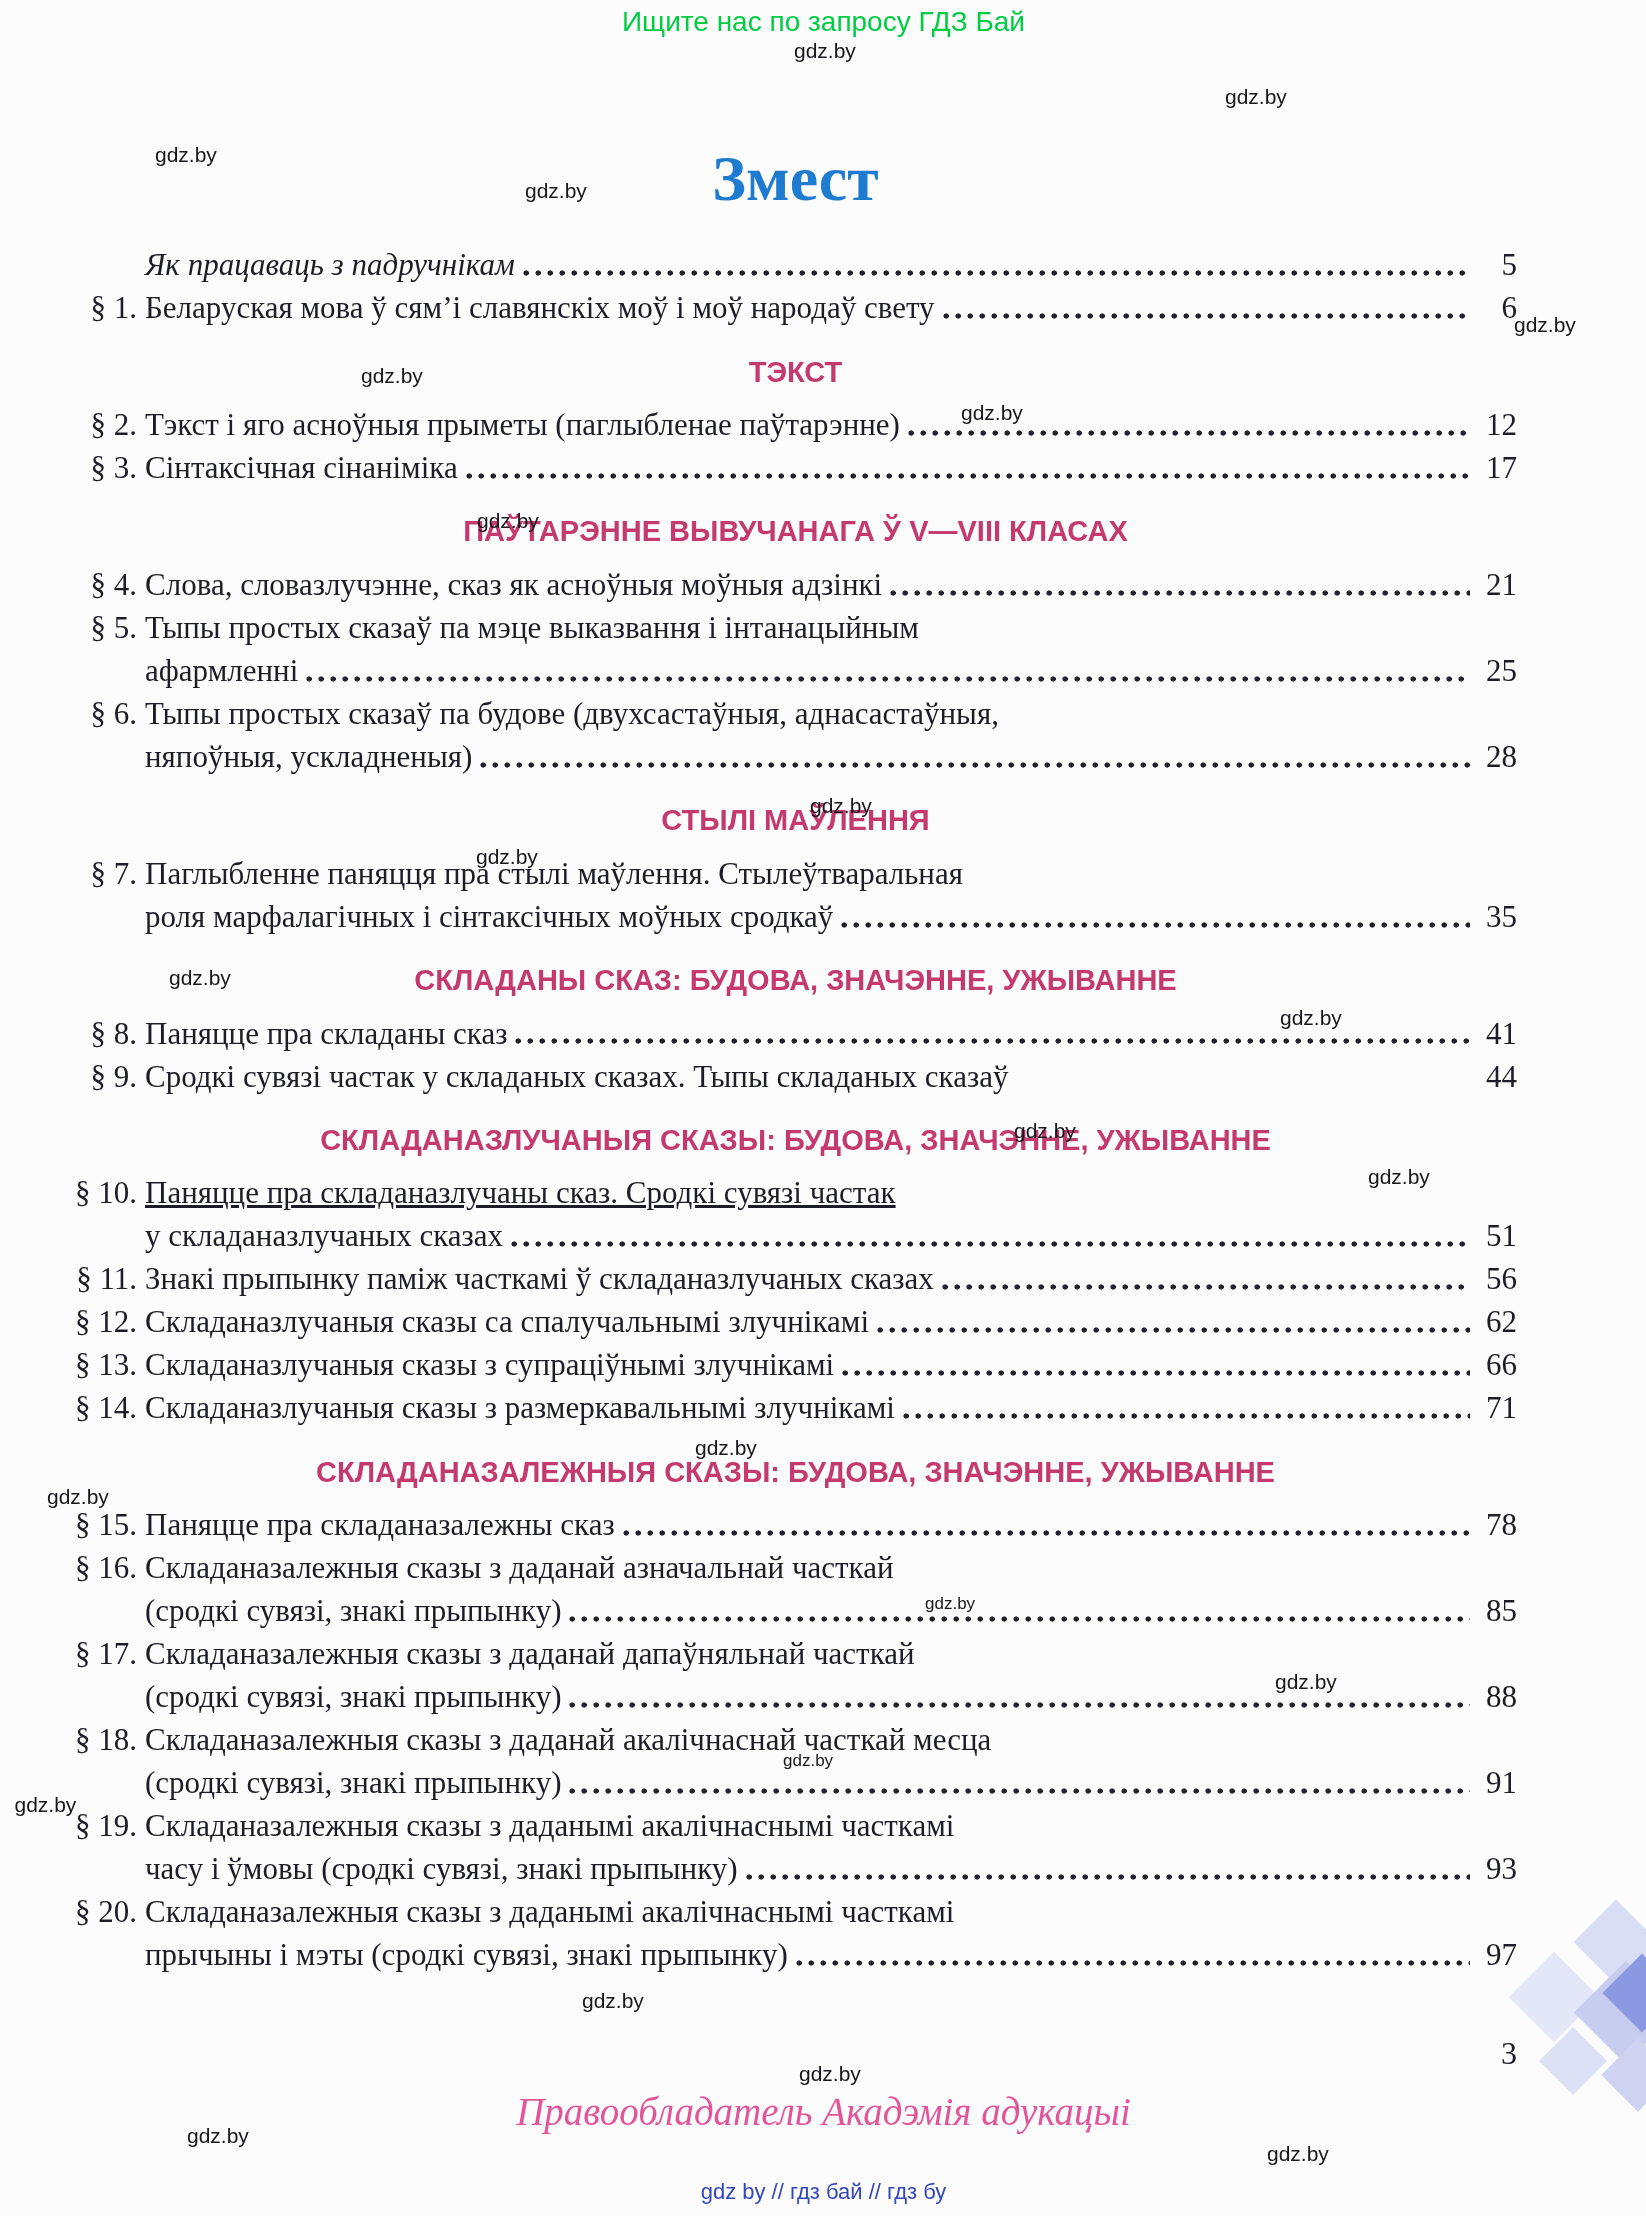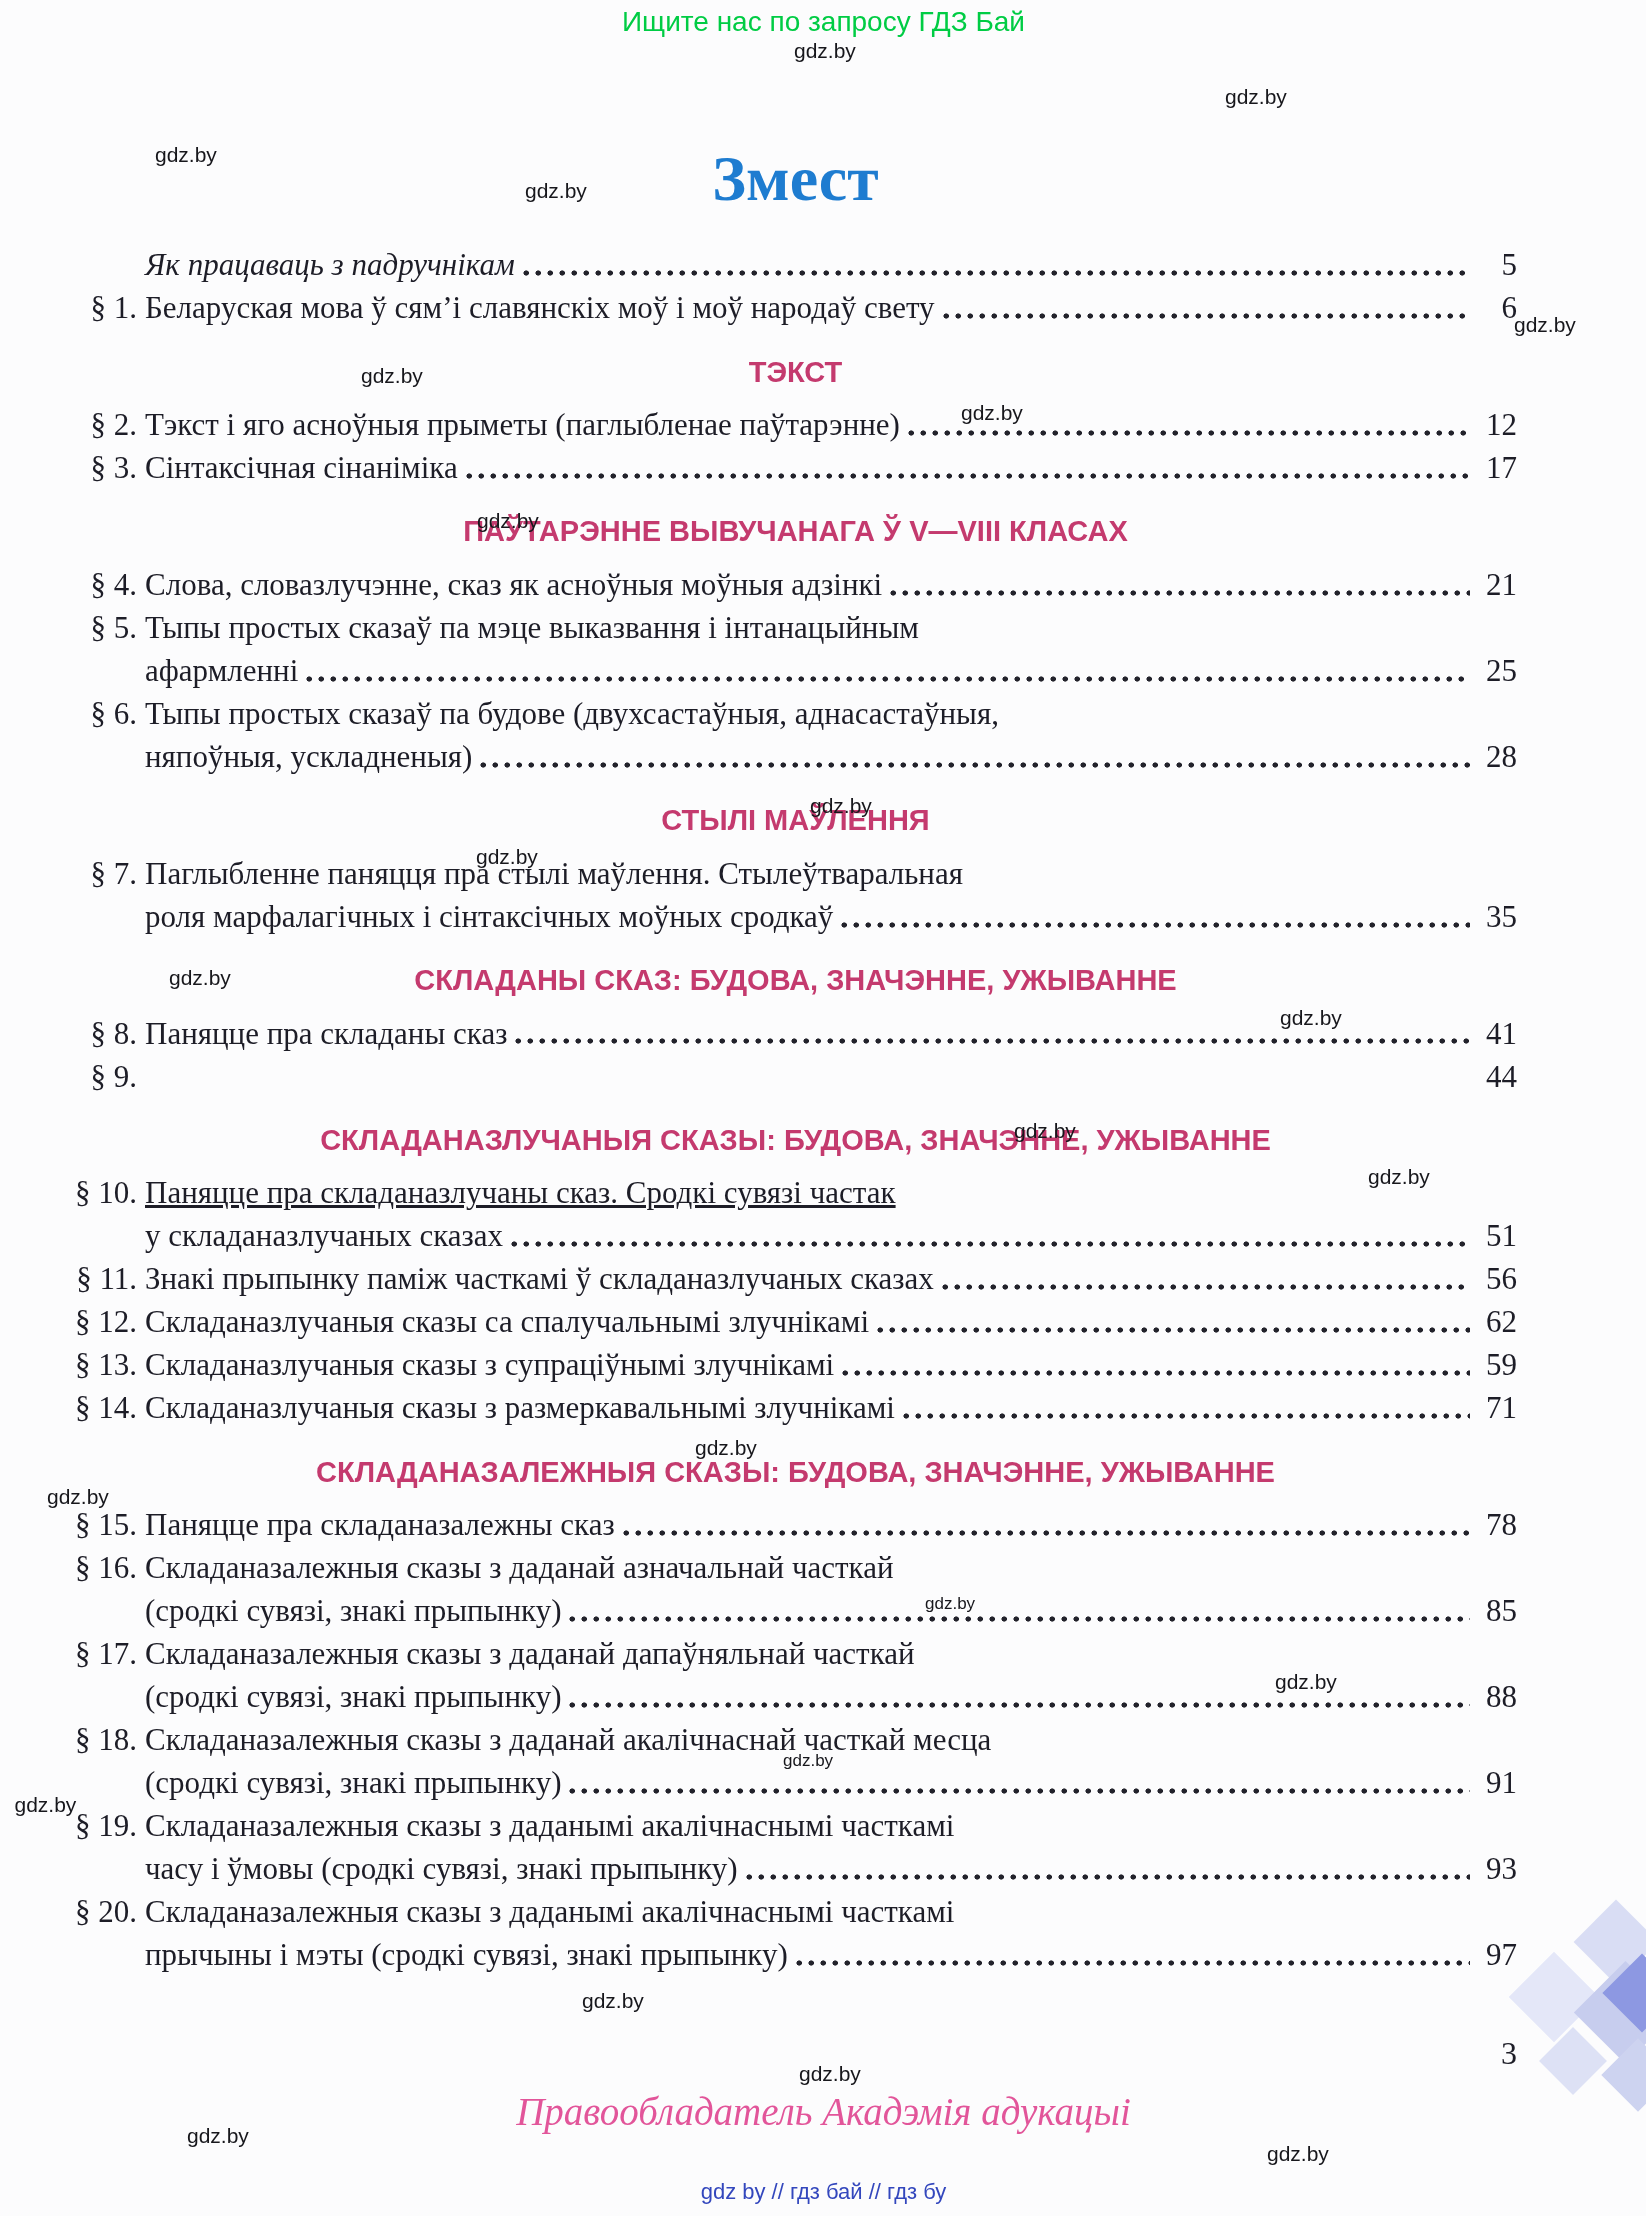--- a/index.html
+++ b/index.html
@@ -227,20 +227,21 @@
             <span class="txt">Паняцце пра складаны сказ</span>
             <span class="leader"></span>
             <span class="pg">41</span>
           </span>
         </span>
       </div>
       <div class="toc-item">
         <span class="num">§ 9.</span>
         <span class="body">
           <span class="line" style="display: flex;">
+            <span class="txt">Сродкі сувязі частак у складаных сказах. Тыпы складаных сказаў</span>
             <span class="leader no-dots"></span>
             <span class="pg">44</span>
           </span>
         </span>
       </div>
       <div class="toc-heading">СКЛАДАНАЗЛУЧАНЫЯ СКАЗЫ: БУДОВА, ЗНАЧЭННЕ, УЖЫВАННЕ</div>
       <div class="toc-item">
         <span class="num">§ 10.</span>
         <span class="body">
           <span class="line" style="display: flex; text-decoration: underline;">
@@ -272,21 +273,21 @@
             <span class="pg">62</span>
           </span>
         </span>
       </div>
       <div class="toc-item">
         <span class="num">§ 13.</span>
         <span class="body">
           <span class="line" style="display: flex;">
             <span class="txt">Складаназлучаныя сказы з супраціўнымі злучнікамі</span>
             <span class="leader"></span>
-            <span class="pg">59</span>
+            <span class="pg">66</span>
           </span>
         </span>
       </div>
       <div class="toc-item">
         <span class="num">§ 14.</span>
         <span class="body">
           <span class="line" style="display: flex;">
             <span class="txt">Складаназлучаныя сказы з размеркавальнымі злучнікамі</span>
             <span class="leader"></span>
             <span class="pg">71</span>

